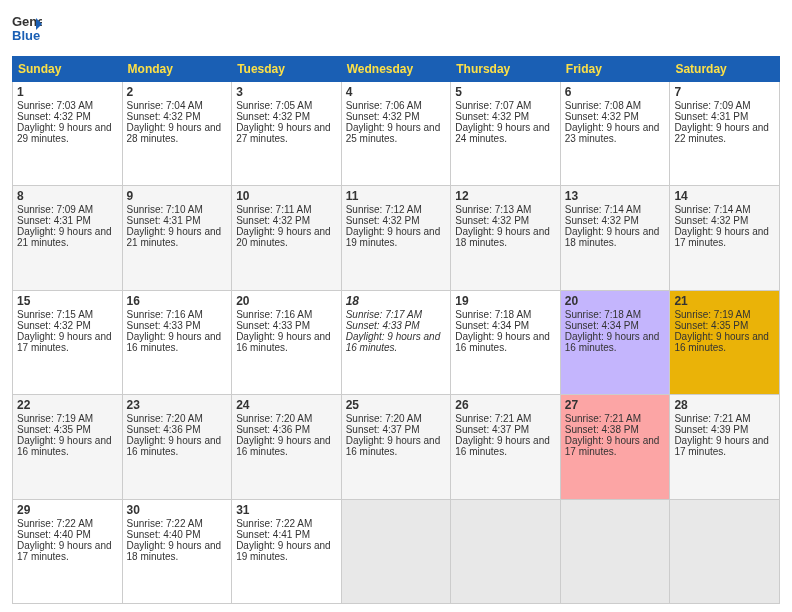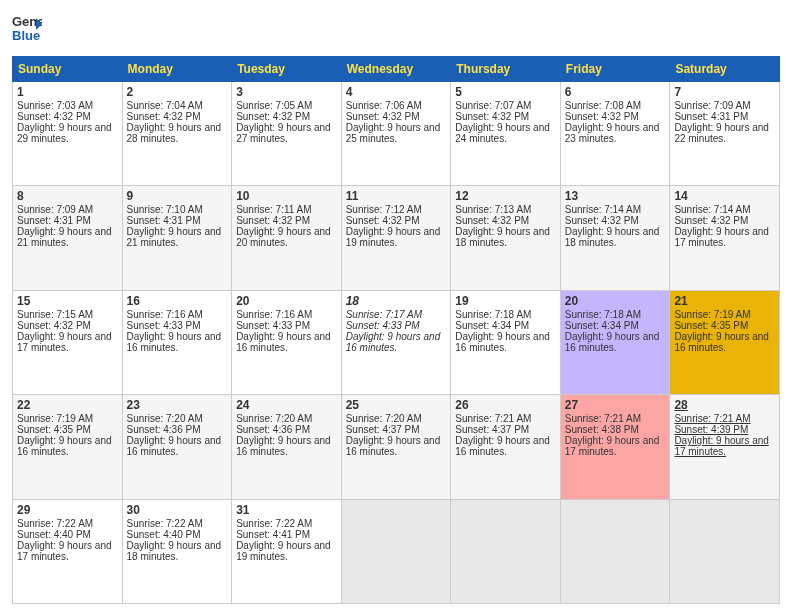--- a/index.html
+++ b/index.html
@@ -282,21 +282,21 @@
             <div>Sunrise: 7:21 AM</div>
             <div>Sunset: 4:37 PM</div>
             <div>Daylight: 9 hours and 16 minutes.</div>
           </td>
           <td style="background: #fca5a5;">
             <span class="day-num">27</span>
             <div>Sunrise: 7:21 AM</div>
             <div>Sunset: 4:38 PM</div>
             <div>Daylight: 9 hours and 17 minutes.</div>
           </td>
-          <td style="background: rgb(245, 245, 245); text-decoration: underline;">
+          <td style="background: rgb(245, 245, 245);">
             <span class="day-num">28</span>
             <div>Sunrise: 7:21 AM</div>
             <div>Sunset: 4:39 PM</div>
             <div>Daylight: 9 hours and 17 minutes.</div>
           </td>
         </tr>
         <tr>
           <td style="background: rgb(255, 255, 255);">
             <span class="day-num">29</span>
             <div>Sunrise: 7:22 AM</div>

